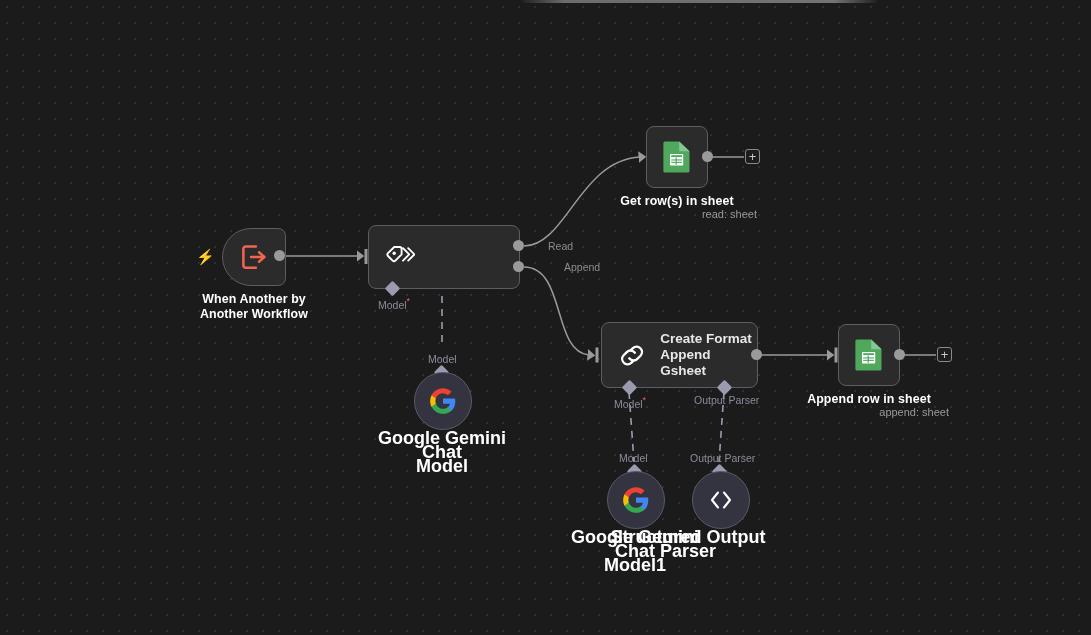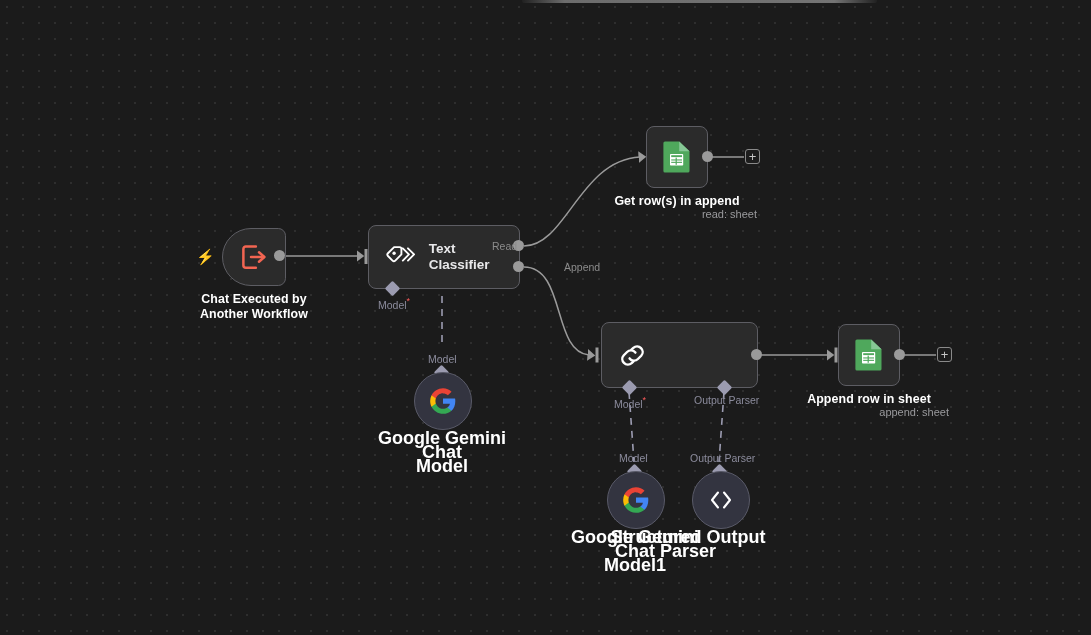--- a/index.html
+++ b/index.html
@@ -233,71 +233,72 @@
   <div class="node node-trigger">
     <div class="bolt" style="left:196px; top:249px;">⚡</div>
     <div class="node-box" style="left:222px; top:228px; width:64px; height:58px;">
       <svg width="30" height="30" viewBox="0 0 24 24" fill="none">
         <path d="M13.5 3.5H5.5a2 2 0 0 0-2 2v13a2 2 0 0 0 2 2h8" stroke="#f26552" stroke-width="2" stroke-linecap="round" stroke-linejoin="round"></path>
         <path d="M16 8.2 L20.3 12 L16 15.8" stroke="#f26552" stroke-width="2" stroke-linecap="round" stroke-linejoin="round"></path>
         <path d="M9.6 12 H20" stroke="#f26552" stroke-width="2" stroke-linecap="round"></path>
       </svg>
     </div>
     <div class="port-out" style="left:274px; top:250px;"></div>
-    <div class="node-title" style="left:174px; top:292px; width:160px;">Chat Executed by
+    <div class="node-title" style="left:174px; top:292px; width:160px;">When Another by
 Another Workflow</div>
   </div>
 
   <div class="node node-wide">
     <div class="node-box" style="left:368px; top:225px; width:152px; height:64px;">
       <svg width="30" height="26" viewBox="0 0 30 26" fill="none">
         <path d="M3 9.2 L9.2 3 h5.4 a2 2 0 0 1 2 2 v5.4 L10.4 16.6 a2 2 0 0 1 -2.8 0 L3 12 a2 2 0 0 1 0 -2.8Z" stroke="#ffffff" stroke-width="1.9" fill="none" stroke-linejoin="round"></path>
         <circle cx="9.2" cy="9.2" r="1.7" fill="#ffffff"></circle>
         <path d="M18 4.2 L24.2 10.4 L18 16.6" stroke="#ffffff" stroke-width="1.9" fill="none" stroke-linecap="round" stroke-linejoin="round"></path>
         <path d="M23.2 4.2 L29.4 10.4 L23.2 16.6" stroke="#ffffff" stroke-width="1.9" fill="none" stroke-linecap="round" stroke-linejoin="round"></path>
       </svg>
-      <div class="inline-label">Text Classifier</div>
     </div>
     <div class="port-out" style="left:513px; top:240px;"></div>
     <div class="port-out" style="left:513px; top:261px;"></div>
-    <div class="edge-label io" style="left:492px; top:240px;">Read</div>
+    <div class="edge-label io" style="left:548px; top:240px;">Read</div>
     <div class="edge-label io" style="left:524px; top:261px;margin-left:40px;">Append</div>
     <div class="port-diamond" style="left:387px; top:283px;"></div>
     <div class="edge-label" style="left:378px; top:295px;">
       <span>Model</span><span class="req-star">*</span>
     </div>
   </div>
 
   <div class="node node-square">
     <div class="node-box" style="left:646px; top:126px; width:62px; height:62px;">
       <svg width="30" height="34" viewBox="0 0 30 34">
         <path d="M3 1.5h14.2L27.5 11.2V31a1.6 1.6 0 0 1-1.6 1.6H3A1.6 1.6 0 0 1 1.4 31V3.1A1.6 1.6 0 0 1 3 1.5Z" fill="#4fa85c"></path>
         <path d="M17.2 1.5 27.5 11.2H17.2Z" fill="#86c795"></path>
         <rect x="8" y="14" width="13.2" height="11.5" rx="0.8" fill="#ffffff"></rect>
         <rect x="9.2" y="15.2" width="10.8" height="1.9" fill="#4fa85c"></rect>
         <rect x="13.6" y="17.6" width="1.2" height="7.2" fill="#4fa85c"></rect>
         <rect x="9.2" y="19.4" width="10.8" height="1.1" fill="#4fa85c"></rect>
         <rect x="9.2" y="21.8" width="10.8" height="1.1" fill="#4fa85c"></rect>
       </svg>
     </div>
     <div class="port-out" style="left:702px; top:151px;"></div>
-    <div class="node-title" style="left:597px; top:194px; width:160px;">Get row(s) in append</div>
+    <div class="node-title" style="left:597px; top:194px; width:160px;">Get row(s) in sheet</div>
     <div class="node-subtitle" style="left:597px; top:207px; width:160px;">read: sheet</div>
   </div>
 
   <div class="plus-btn" style="left:745px; top:149px;">
     <span>+</span>
   </div>
 
   <div class="node node-wide">
     <div class="node-box" style="left:601px; top:322px; width:157px; height:66px;">
       <svg width="29" height="29" viewBox="0 0 24 24" fill="none">
         <path d="M9.6 14.4a4.6 4.6 0 0 0 6.9.5l2.7-2.7a4.6 4.6 0 0 0-6.5-6.5l-1.6 1.5" stroke="#ffffff" stroke-width="2" stroke-linecap="round" stroke-linejoin="round"></path>
         <path d="M14.4 9.6a4.6 4.6 0 0 0-6.9-.5l-2.7 2.7a4.6 4.6 0 0 0 6.5 6.5l1.5-1.5" stroke="#ffffff" stroke-width="2" stroke-linecap="round" stroke-linejoin="round"></path>
       </svg>
+      <div class="inline-label">Create Format
+Append Gsheet</div>
     </div>
     <div class="port-out" style="left:751px; top:349px;"></div>
     <div class="port-diamond" style="left:624px; top:382px;"></div>
     <div class="port-diamond" style="left:719px; top:382px;"></div>
     <div class="edge-label" style="left:614px; top:394px;">
       <span>Model</span><span class="req-star">*</span>
     </div>
     <div class="edge-label" style="left:694px; top:394px;">Output Parser</div>
   </div>
 

